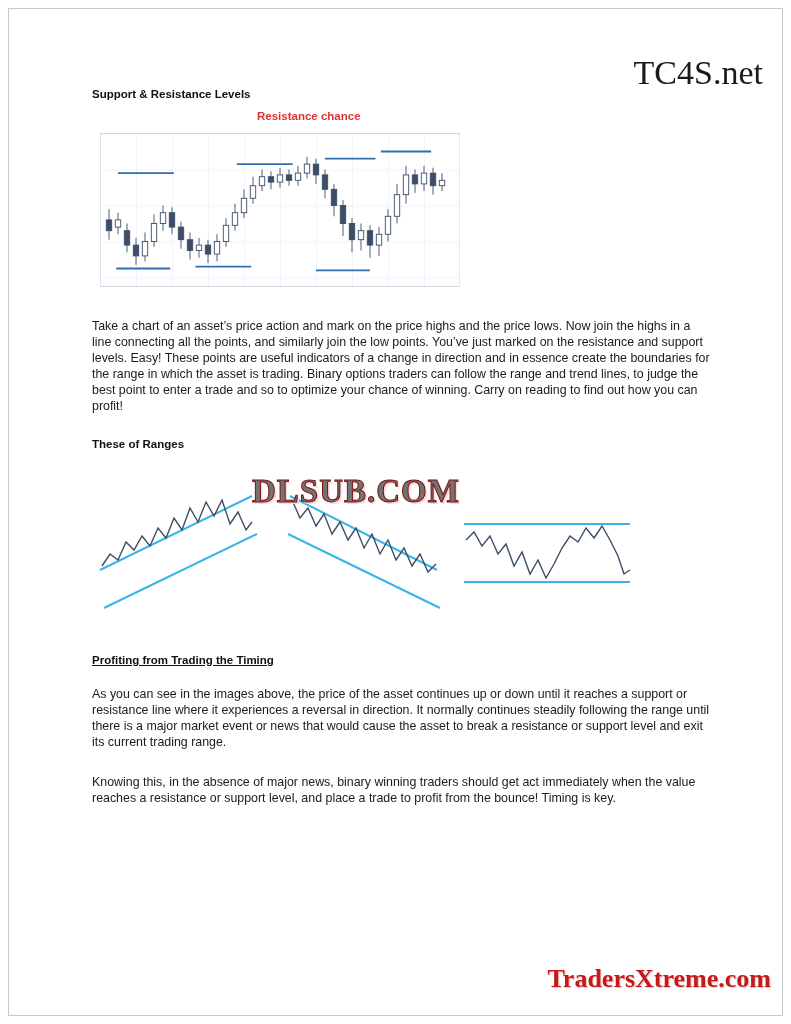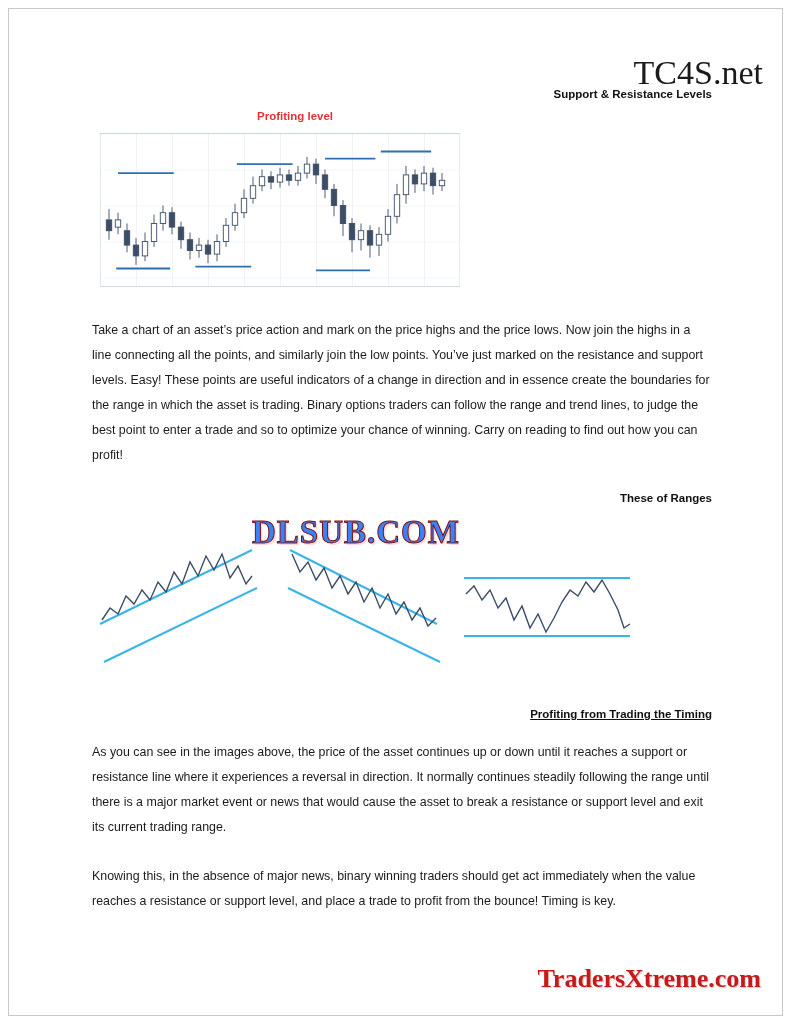--- a/index.html
+++ b/index.html
@@ -33,21 +33,21 @@
     top: 10px;
     font-family: "Liberation Serif", serif;
     font-size: 34px;
     font-weight: normal;
     color: #1a1a1a;
     letter-spacing: 0px;
     margin-top: 44px;
   }
   .watermark-bottom {
     position: absolute;
-    right: 30px;
+    right: 20px;
     bottom: 30px;
     font-family: "Liberation Serif", serif;
     font-size: 26px;
     font-weight: bold;
     color: #c41a1a;
     text-shadow: 1px 1px 0 #f2c6c6;
   }
   .content {
     position: absolute;
     left: 92px;
@@ -60,28 +60,27 @@
     color: #111;
     margin: 0 0 22px 0;
     text-decoration: underline;
     letter-spacing: 0.2px;
   }
   h2.section-head {
     font-size: 11.5px;
     font-weight: bold;
     color: #111;
     margin: 0 0 10px 0;
-    text-align: right;
   }
   h2.section-head.underlined {
     text-decoration: underline;
   }
   p.body-text {
     font-size: 12.4px;
-    line-height: 25px;
+    line-height: 16px;
     color: #1b1b1b;
     margin: 0 0 14px 0;
   }
   .spacer-sm { height: 10px; }
   .spacer-md { height: 20px; }
 
   
   .chart-wrap {
     position: relative;
     width: 620px;
@@ -104,25 +103,25 @@
   
   .ranges-wrap {
     position: relative;
     width: 620px;
     height: 160px;
     margin: 6px 0 14px 0;
   }
   .dlsub-watermark {
     position: absolute;
     left: 160px;
-    top: 0px;
+    top: 13px;
     font-family: "Liberation Serif", serif;
     font-size: 33px;
     font-weight: bold;
-    color: #3b82f6;
+    color: #737373;
     letter-spacing: 1px;
     -webkit-text-stroke: 1px #7d0d0d;
     text-shadow: 2px 2px 0 #ffd9d9;
     z-index: 5;
   }
   .ranges-svg {
     position: absolute;
     left: 0;
     top: 18px;
   }
@@ -135,21 +134,21 @@
   <div class="page-border"></div>
 
   <div class="watermark-top">TC4S.net</div>
 
   <div class="content">
 
 
     <h2 class="section-head">Support &amp; Resistance Levels</h2>
 
     <div class="chart-wrap">
-      <div class="chart-label resistance">Profiting level</div>
+      <div class="chart-label resistance">Resistance chance</div>
       <div class="chart-label support">Support level</div>
       <svg class="chart-svg" width="360" height="160" viewBox="0 0 400 170">
         <defs>
           <pattern id="grid" width="40" height="40" patternUnits="userSpaceOnUse">
             <path d="M 40 0 L 0 0 0 40" fill="none" stroke="#dfe6ef" stroke-width="1"></path>
           </pattern>
         </defs>
         <rect x="0" y="0" width="400" height="170" fill="#ffffff"></rect>
         <rect x="0" y="0" width="400" height="170" fill="url(#grid)"></rect>
         <rect x="0" y="0" width="400" height="170" fill="none" stroke="#c9d4e0" stroke-width="1"></rect>

